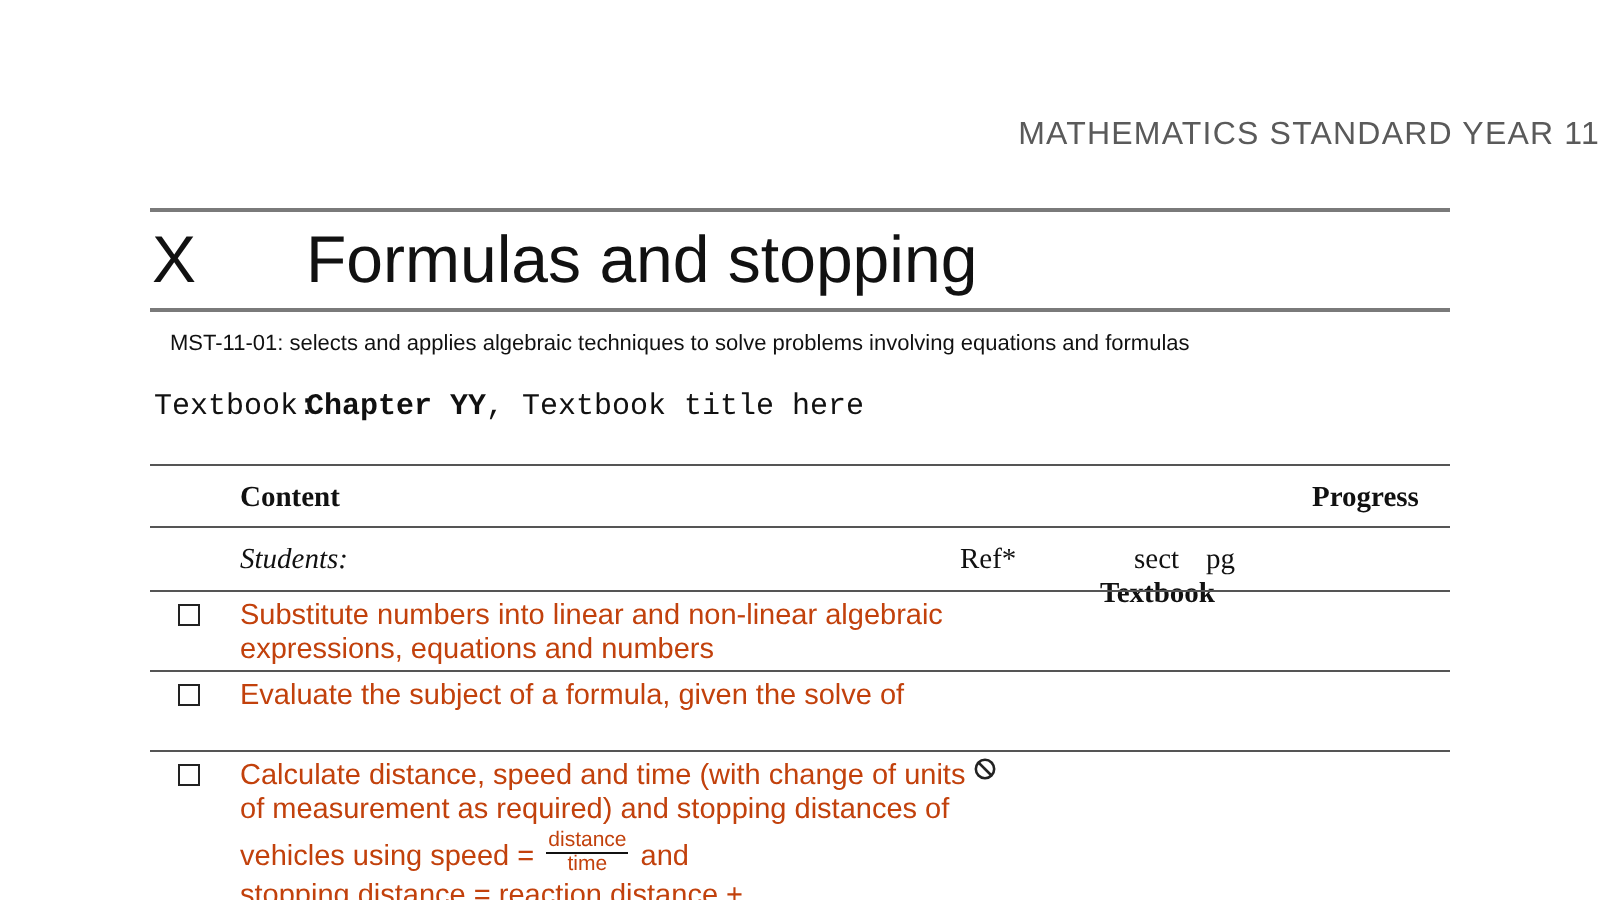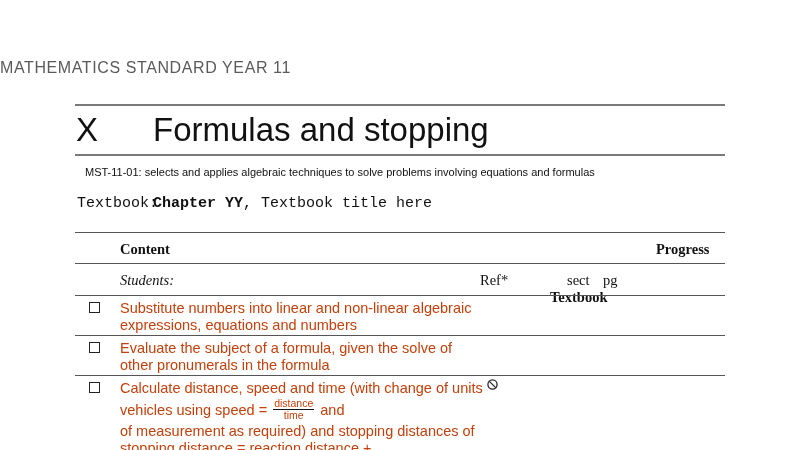--- a/index.html
+++ b/index.html
@@ -1,17 +1,17 @@
 <!DOCTYPE html>
 <html><head>
 <meta charset="utf-8">
 <style>
   html, body { margin:0; padding:0; }
   body { width:800px; height:450px; overflow:hidden; background:#ffffff; position:relative; color:#000; }
-  .course { position:absolute; top:59px; left:0; width:800px; text-align:left; font-family:"Liberation Sans", sans-serif; font-size:16px; letter-spacing:0.6px; color:#5a5a5a; }
+  .course { position:absolute; top:59px; left:0; width:800px; text-align:right; font-family:"Liberation Sans", sans-serif; font-size:16px; letter-spacing:0.6px; color:#5a5a5a; }
   .rule { position:absolute; left:75px; width:650px; height:0; border-top:2px solid #7a7a7a; }
   .heading { position:absolute; top:110px; left:76px; font-family:"Liberation Sans", sans-serif; font-size:33px; color:#111; line-height:40px; }
   .heading .num { position:absolute; left:0; top:0; }
   .heading .title { position:absolute; left:77px; top:0; white-space:nowrap; }
   .outcome { position:absolute; top:166px; left:85px; font-family:"Liberation Sans", sans-serif; font-size:11px; color:#111; white-space:nowrap; }
   .textbook { position:absolute; top:195px; left:77px; font-family:Liberation Mono, monospace; font-size:15px; color:#111; white-space:nowrap; }
   .textbook .lbl { display:inline-block; width:76px; }
   .textbook b { font-weight:bold; }
   .thin { position:absolute; left:75px; width:650px; border-top:1.5px solid #555; }
   .cell { position:absolute; font-family:"Liberation Serif", serif; font-size:14.5px; color:#111; white-space:nowrap; }
@@ -61,31 +61,30 @@
       <div>Substitute numbers into linear and non-linear algebraic</div>
       <div>expressions, equations and numbers</div>
     </div>
   </div>
   <div class="thin" style="top:335px;"></div>
 
   <div>
     <div class="chk" style="left:89px; top:342px;"></div>
     <div class="row-text" style="top:340px;">
       <div>Evaluate the subject of a formula, given the solve of</div>
-      <div>other pronumerals in the formula</div>
     </div>
   </div>
   <div class="thin" style="top:375px;"></div>
 
   <div>
     <div class="chk" style="left:89px; top:382px;"></div>
     <div class="row-text" style="top:380px;">
       <div>Calculate distance, speed and time (with change of units</div>
+      <div>of measurement as required) and stopping distances of</div>
       <div style="margin-top:3px;"><span>vehicles using speed = </span><span class="frac"><span class="n">distance</span><span class="d">time</span></span><span> and</span></div>
-      <div>of measurement as required) and stopping distances of</div>
       <div>stopping distance = reaction distance +</div>
     </div>
     <svg class="nosym" viewBox="0 0 12 12">
       <circle cx="6" cy="6" r="5" fill="none" stroke="#222" stroke-width="1.4"></circle>
       <line x1="2.6" y1="2.6" x2="9.4" y2="9.4" stroke="#222" stroke-width="1.4"></line>
     </svg>
   </div>
 </div>
 
 </body></html>

